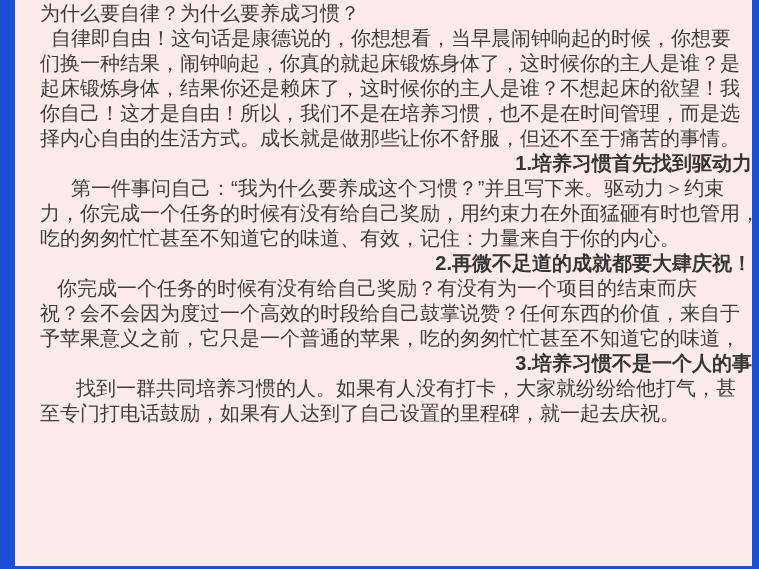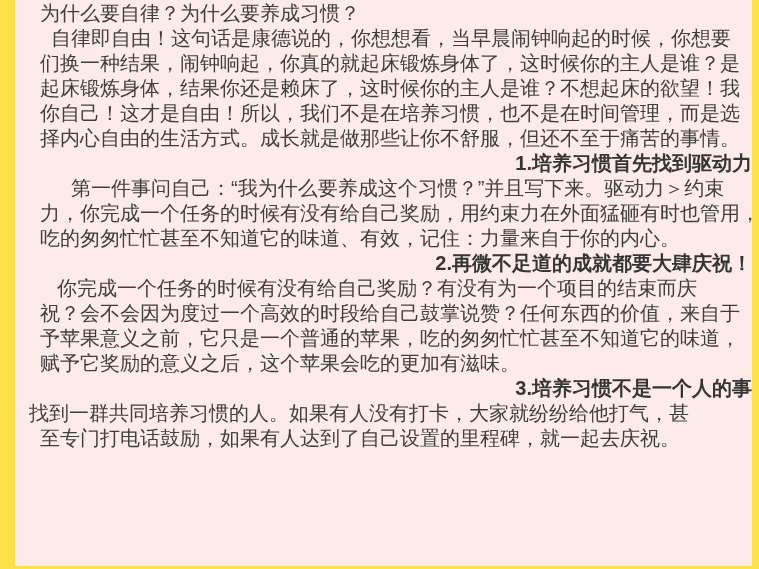--- a/index.html
+++ b/index.html
@@ -8,21 +8,21 @@
     background: #ffffff;
     width: 759px;
     height: 569px;
     overflow: hidden;
     font-family: "Liberation Sans", "DejaVu Sans", sans-serif;
   }
   .page {
     position: relative;
     width: 759px;
     height: 569px;
-    background: #fde047;
+    background: #1d4ed8;
     text-decoration: underline;
   }
   .card {
     position: absolute;
     left: 15px;
     top: 0;
     width: 737px;
     height: 566px;
     background: var(--card-bg, #fcebe8);
     box-sizing: border-box;
@@ -36,21 +36,21 @@
     white-space: nowrap;
     overflow: hidden;
     color: var(--text-color, #3e3e3e);
     letter-spacing: 0;
   }
   .ln.body { margin-left: 11px; }
   .ln.head { font-weight: bold; margin-left: 0; color: var(--head-color, #353535); text-align: right; }
   .ln.ind-a { margin-left: 22px; }   
   .ln.ind-b { margin-left: 42px; }   
   .ln.ind-c { margin-left: 28px; }   
-  .ln.ind-d { }   
+  .ln.ind-d { margin-left: 47px; }   
 </style>
 </head>
 <body style="background: rgb(255, 255, 255);">
 
 <div class="page">
   <div class="card">
 
     <div class="ln body">为什么要自律？为什么要养成习惯？</div>
 
     <div class="ln ind-a">自律即自由！这句话是康德说的，你想想看，当早晨闹钟响起的时候，你想要</div>
@@ -61,20 +61,19 @@
 
     <div class="ln head">1.培养习惯首先找到驱动力</div>
     <div class="ln ind-b">第一件事问自己：“我为什么要养成这个习惯？”并且写下来。驱动力＞约束</div>
     <div class="ln body">力，你完成一个任务的时候有没有给自己奖励，用约束力在外面猛砸有时也管用，</div>
     <div class="ln body">吃的匆匆忙忙甚至不知道它的味道、有效，记住：力量来自于你的内心。</div>
 
     <div class="ln head">2.再微不足道的成就都要大肆庆祝！</div>
     <div class="ln ind-c">你完成一个任务的时候有没有给自己奖励？有没有为一个项目的结束而庆</div>
     <div class="ln body">祝？会不会因为度过一个高效的时段给自己鼓掌说赞？任何东西的价值，来自于</div>
     <div class="ln body">予苹果意义之前，它只是一个普通的苹果，吃的匆匆忙忙甚至不知道它的味道，</div>
-    <div class="ln body">赋予它奖励的意义之后，这个苹果会吃的更加有滋味。</div>
 
     <div class="ln head">3.培养习惯不是一个人的事</div>
     <div class="ln ind-d">找到一群共同培养习惯的人。如果有人没有打卡，大家就纷纷给他打气，甚</div>
     <div class="ln body">至专门打电话鼓励，如果有人达到了自己设置的里程碑，就一起去庆祝。</div>
 
   </div>
 </div>
 
 </body></html>

